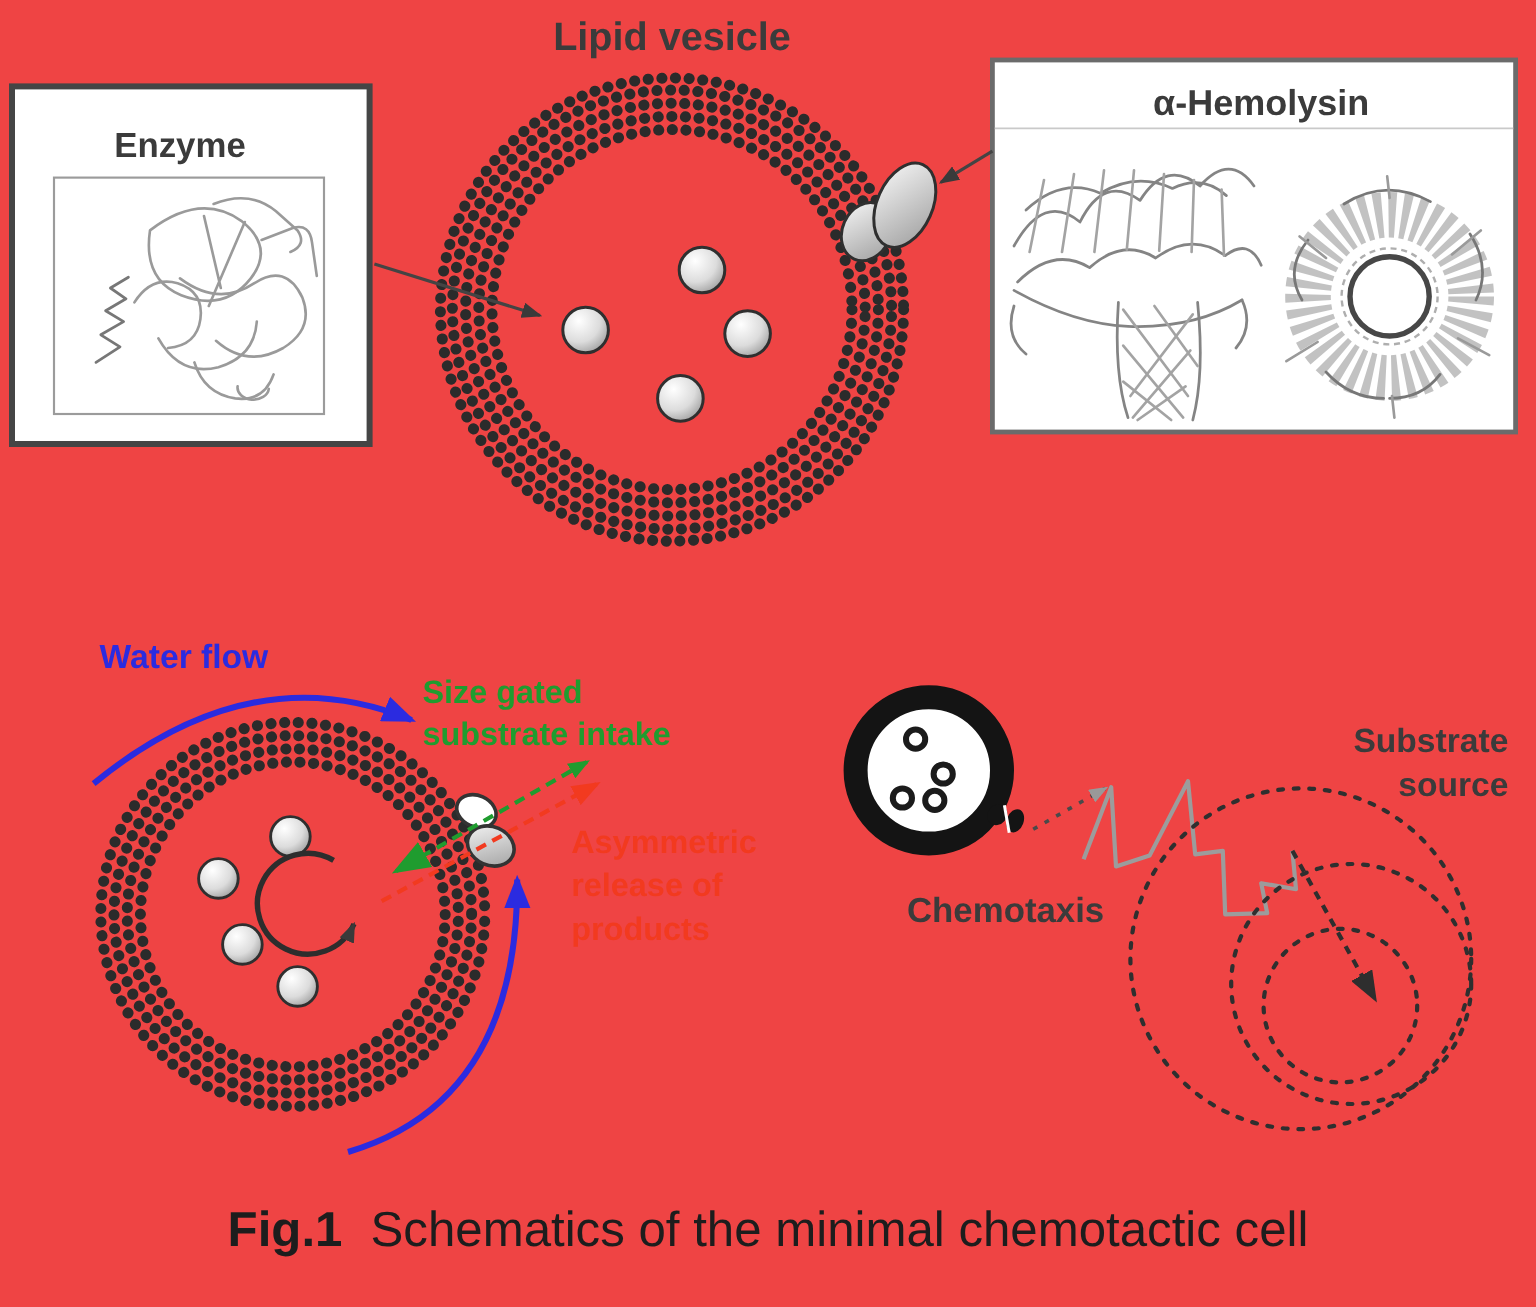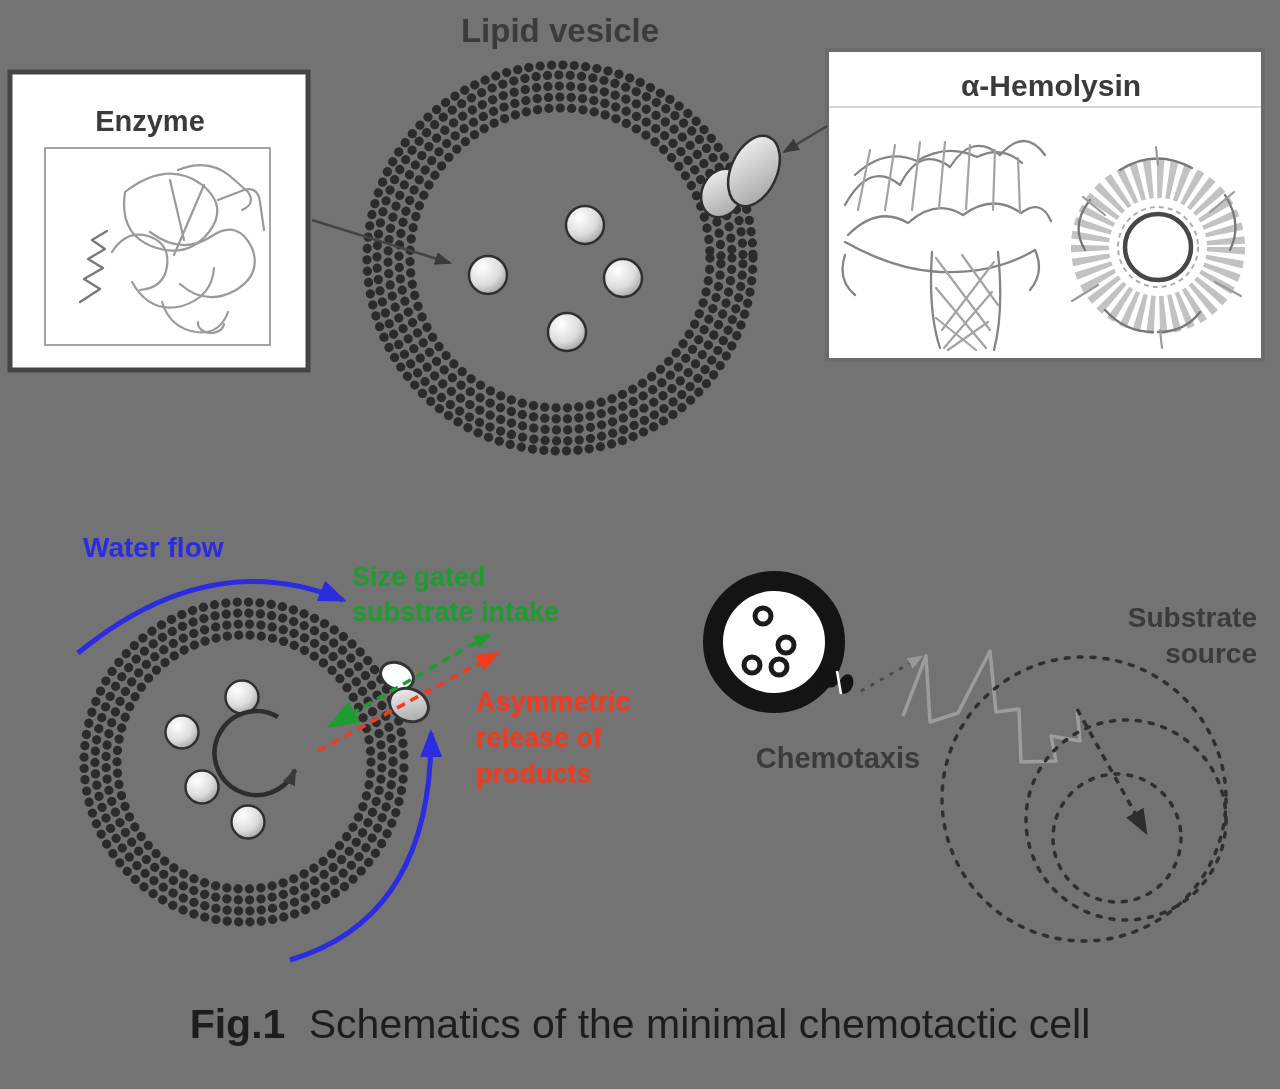--- a/index.html
+++ b/index.html
@@ -1,20 +1,20 @@
 <!DOCTYPE html>
 <html style="--blue: #2b2be0; --green: #1f9c2f; --red: #f23a1f; --dark_text: #3b3b3b; --membrane: #2b2b2b; --sketch_gray: #9a9a9a;"><head>
 <meta charset="utf-8">
 <style>
   :root{
     --blue:#2b2be0; --green:#1f9c2f; --red:#f23a1f;
     --dark_text:#3b3b3b; --membrane:#2b2b2b; --sketch_gray:#9a9a9a;
   }
   html,body{margin:0;padding:0;background:#ffffff;}
-  .stage{position:relative;width:1280px;height:1089px;background:#737373;overflow:hidden;}
+  .stage{position:relative;width:1280px;height:1089px;background:#ef4444;overflow:hidden;}
   svg{position:absolute;left:0;top:0;}
   text{font-family:"Liberation Sans","DejaVu Sans",sans-serif;font-weight:bold;}
   .lbl-dark{fill:var(--dark_text);}
   .lbl-blue{fill:var(--blue);}
   .lbl-green{fill:var(--green);}
   .lbl-red{fill:var(--red);}
   .caption{fill:#1d1d1d;}
   .caption-rest{font-weight:normal;}
   .bead{fill:none;stroke:var(--membrane);stroke-linecap:round;}
   .sketch{fill:none;stroke:var(--sketch_gray);stroke-width:2.2;stroke-linecap:round;stroke-linejoin:round;}

